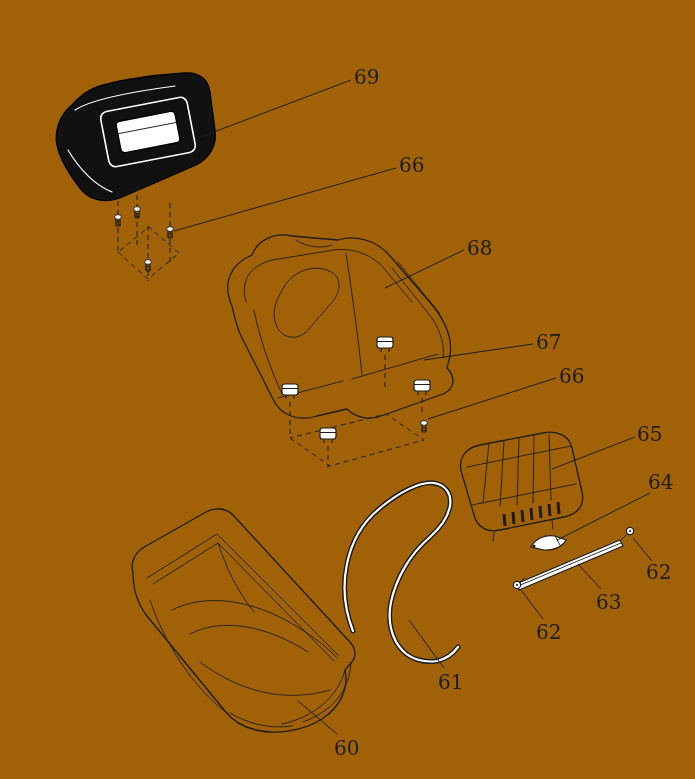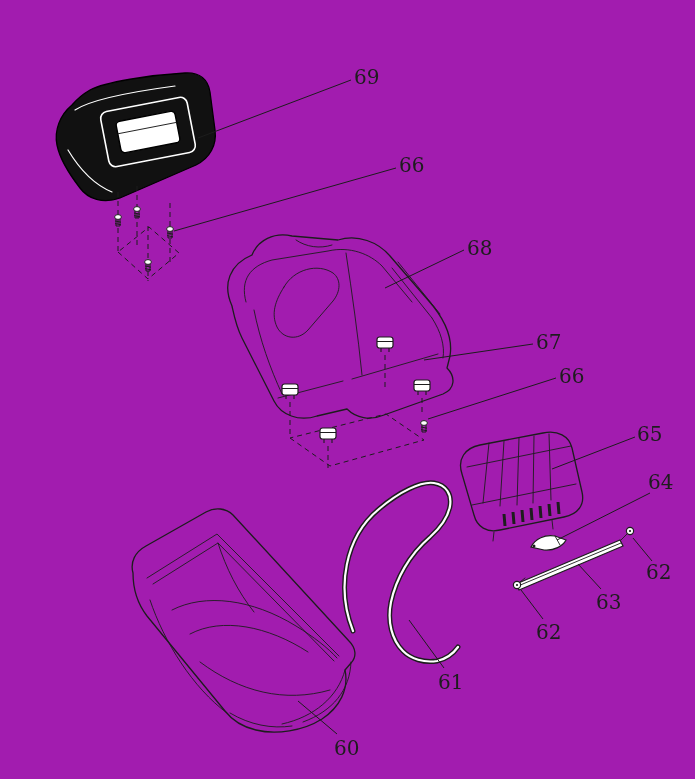--- a/index.html
+++ b/index.html
@@ -1,20 +1,20 @@
 <!DOCTYPE html>
 <html><head>
 <meta charset="utf-8">
 <style>
   html, body { margin: 0; padding: 0; background: #ffffff; }
   .stage {
     position: relative;
     width: 695px;
     height: 779px;
-    background: #a21caf;
+    background: #a16207;
     overflow: hidden;
     font-family: "DejaVu Serif", serif;
   }
   svg { display: block; }
   .outline { fill: none; stroke: #1d1d1d; stroke-width: 1.3; stroke-linejoin: round; stroke-linecap: round; }
   .thin    { fill: none; stroke: #1d1d1d; stroke-width: 0.9; stroke-linejoin: round; stroke-linecap: round; }
   .leader  { fill: none; stroke: #1d1d1d; stroke-width: 1; }
   .dashed  { fill: none; stroke: #1d1d1d; stroke-width: 1; stroke-dasharray: 5 4; }
   .whiteline { fill: none; stroke: #ffffff; stroke-width: 1.2; stroke-linecap: round; }
   .part-label { font-family: "DejaVu Serif", serif; font-size: 20px; fill: #1d1d1d; }

